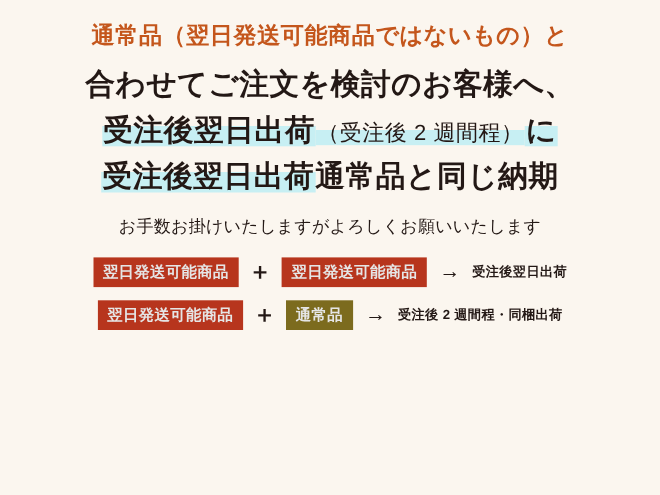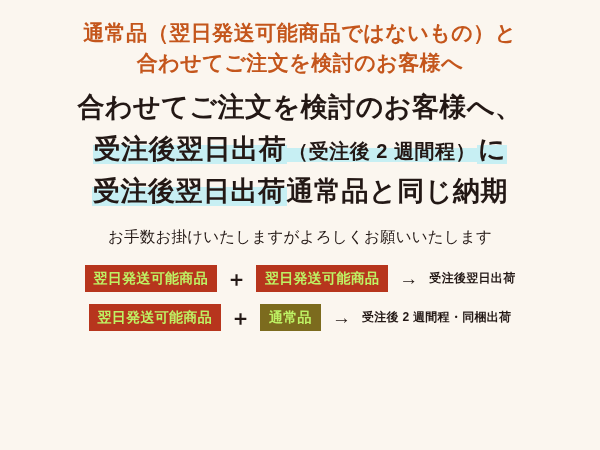--- a/index.html
+++ b/index.html
@@ -57,21 +57,21 @@
   .statement .l {
     display: block;
     white-space: nowrap;
   }
   .hl {
     background: linear-gradient(to top, #c7eff3 0%, #c7eff3 62%, rgba(199,239,243,0) 62%);
     padding: 0 1px;
   }
   .small-in {
     font-size: 20px;
-    font-weight: bold;
+    font-weight: normal;
   }
 
   
   .notes {
     margin-top: 12px;
     text-align: right;
     color: #231815;
   }
   .notes .n {
     display: block;
@@ -90,21 +90,21 @@
     align-items: center;
   }
   .row {
     display: flex;
     align-items: center;
     gap: 9px;
     white-space: nowrap;
   }
   .chip {
     display: inline-block;
-    color: #bef264;
+    color: #e5e5e5;
     font-size: 14px;
     font-weight: bold;
     padding: 6px 9px 7px 9px;
     line-height: 1;
     letter-spacing: 0.3px;
   }
   .chip-red { background: #b7351d; }
   .chip-olive { background: #7c6b1e; }
   .plus {
     color: #231815;
@@ -126,21 +126,20 @@
   }
 </style>
 </head>
 <body>
 
 <div class="banner">
   <div class="inner">
 
     <div class="headline">
       <span class="line1">通常品（翌日発送可能商品ではないもの）と</span>
-      <span class="line2">合わせてご注文を検討のお客様へ</span>
     </div>
 
     <div class="statement">
       <span class="l">合わせてご注文を検討のお客様へ、</span>
       <span class="l">
         <span class="hl">受注後翌日出荷</span><span class="hl small-in">（受注後 2 週間程）</span><span class="hl">に</span>
       </span>
       <span class="l">
         <span class="hl">受注後翌日出荷</span><span>通常品と同じ納期</span>
       </span>

